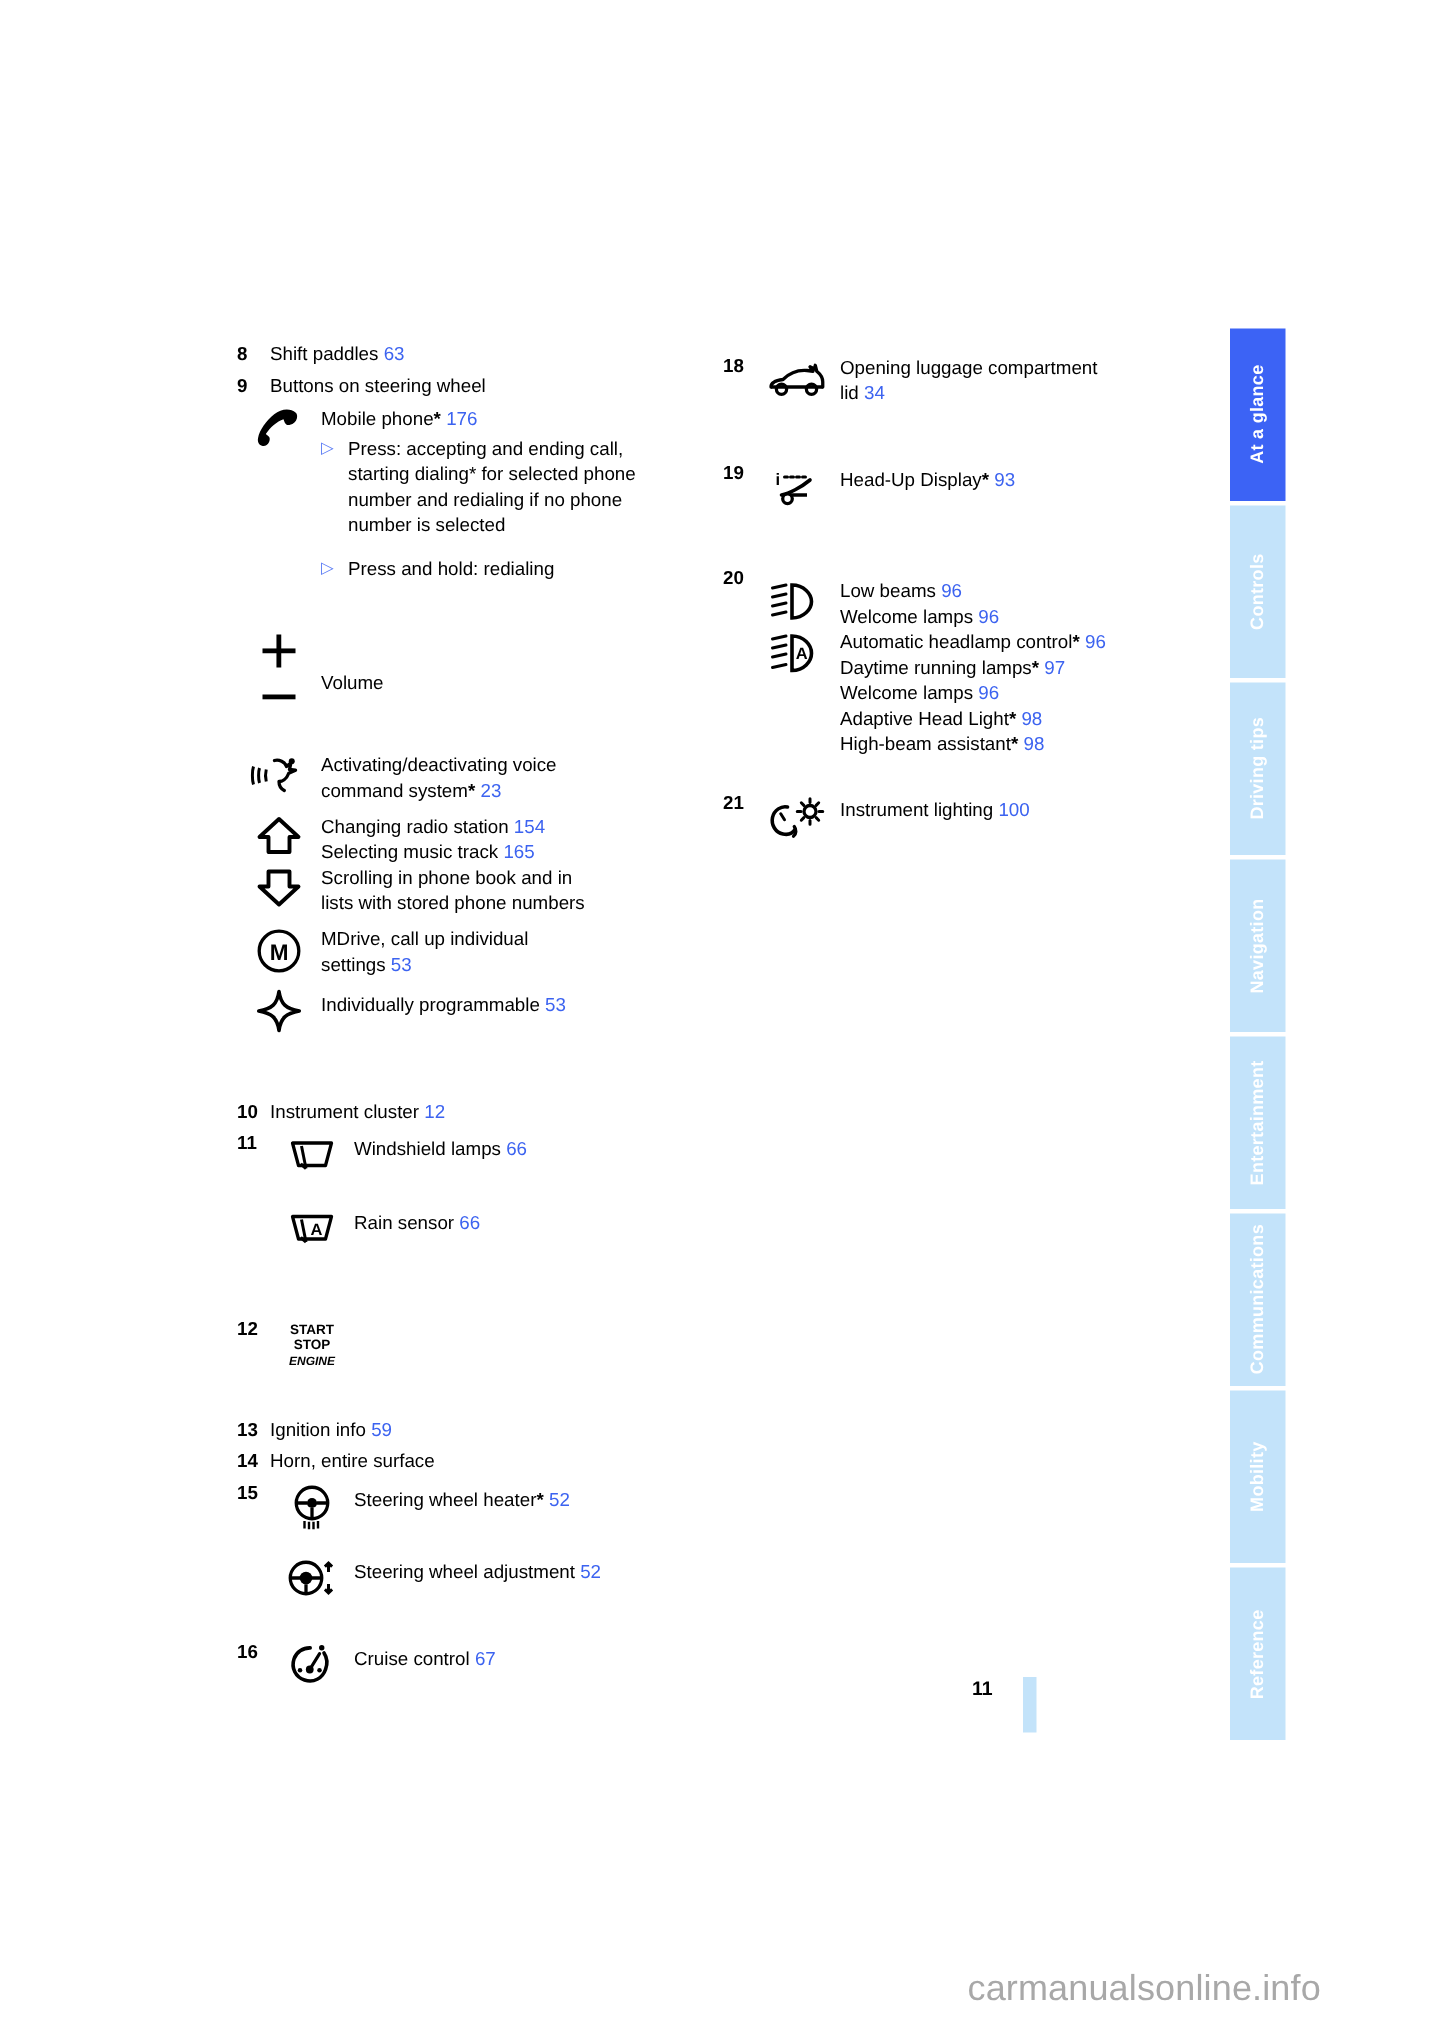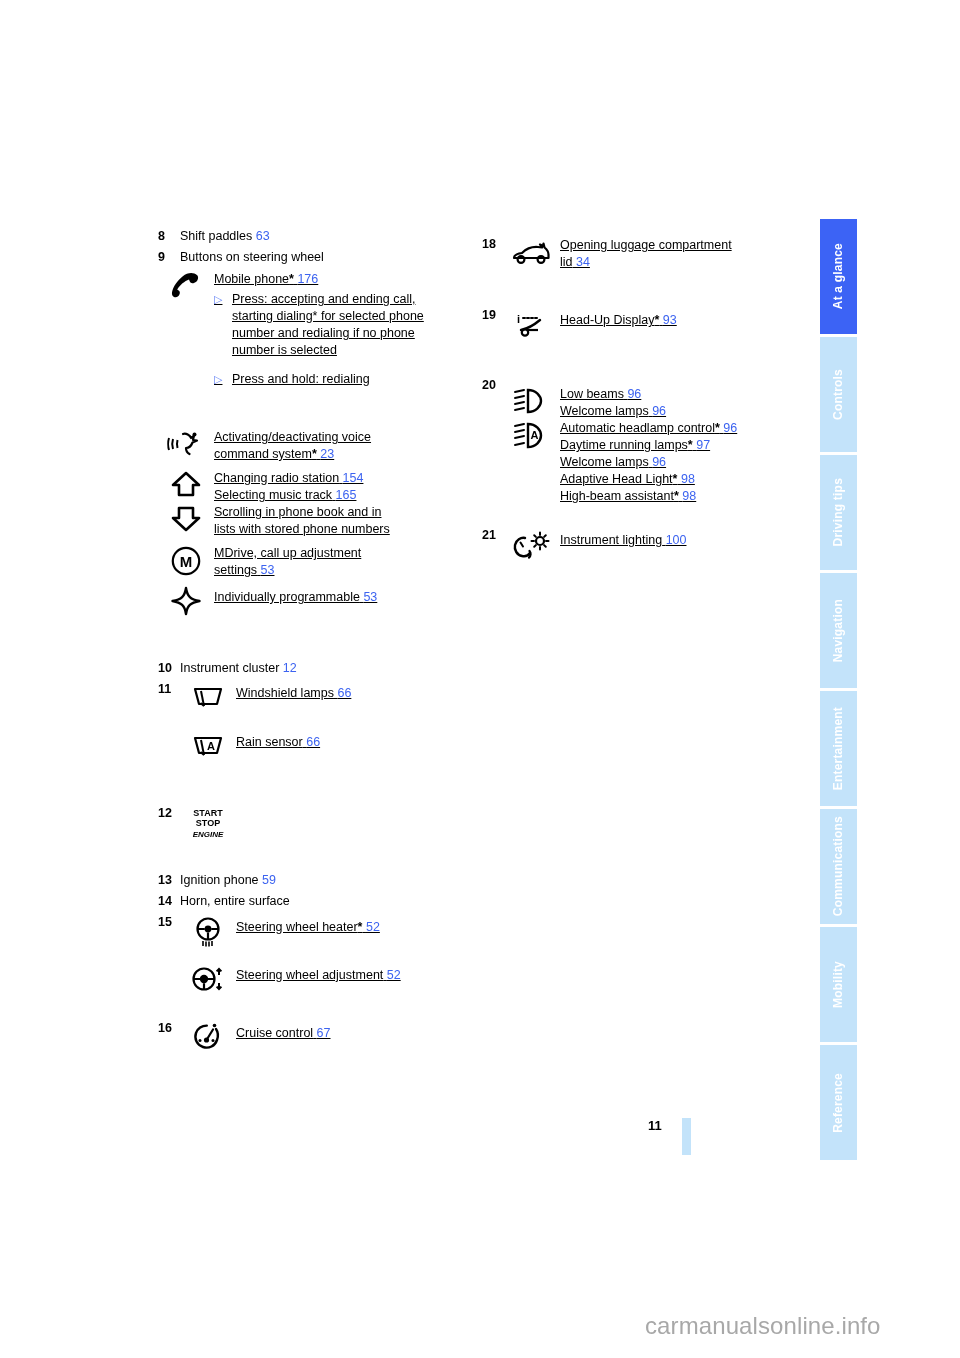--- a/index.html
+++ b/index.html
@@ -73,21 +73,20 @@
     height: 34px;
     display: flex;
     align-items: flex-start;
     justify-content: center;
     padding-top: 1px;
   }
   .icon-cell.tall { height: auto; }
   .text-cell {
     flex: 1 1 auto;
     padding-top: 1px;
-    text-decoration: underline;
   }
   .text-cell .line { font-size: 12.5px; line-height: 17px; }
 
   
   .bullet-row {
     display: flex;
     align-items: flex-start;
     margin-top: 1px;
   }
   .bullet {
@@ -221,20 +220,34 @@
         </div>
         <div class="bullet-row" style="margin-top:12px;">
           <span class="bullet">▷</span>
           <span class="bullet-text">Press and hold: redialing</span>
         </div>
       </div>
     </div>
 
     <div class="gap-l"></div>
 
+    <div class="iconrow">
+      <div class="icon-cell tall" style="flex-direction:column;align-items:center;">
+        <svg width="26" height="26" viewBox="0 0 26 26">
+          <rect x="11.3" y="2" width="3.2" height="22" fill="#000"></rect>
+          <rect x="2" y="11.3" width="22" height="3.2" fill="#000"></rect>
+        </svg>
+        <svg width="26" height="34" viewBox="0 0 26 34" style="margin-top:6px;">
+          <rect x="2" y="10" width="22" height="3.2" fill="#000"></rect>
+        </svg>
+      </div>
+      <div class="text-cell" style="padding-top:27px;">
+        <div class="line">Volume</div>
+      </div>
+    </div>
 
     <div class="gap-s"></div>
 
     <div class="iconrow">
       <div class="icon-cell">
         <svg width="38" height="30" viewBox="0 0 38 30">
           <path d="M2 9 C1 12 1 18 2 21" stroke="#000" stroke-width="2" fill="none"></path>
           <path d="M6 10 C5.2 12.5 5.2 17.5 6 20" stroke="#000" stroke-width="2" fill="none"></path>
           <path d="M10.5 11 C10 13 10 17 10.5 19" stroke="#000" stroke-width="2" fill="none"></path>
           <path d="M16 5 C19 4 23 6 24 9 L27 6.5 L26 11 L30 11.5 L25.5 13.5 C24 17.5 21 19 19 19 C19 22 20.5 24 22.5 25" stroke="#000" stroke-width="2.2" fill="none" stroke-linecap="round" stroke-linejoin="round"></path>
@@ -274,21 +287,21 @@
     </div>
 
     <div class="iconrow" style="margin-top:4px;">
       <div class="icon-cell">
         <svg width="32" height="32" viewBox="0 0 32 32">
           <circle cx="16" cy="16" r="13.2" fill="none" stroke="#000" stroke-width="2.2"></circle>
           <text x="16" y="22" font-family="Liberation Sans, sans-serif" font-size="15" font-weight="bold" text-anchor="middle" fill="#000">M</text>
         </svg>
       </div>
       <div class="text-cell">
-        <div class="line">MDrive, call up adjustment</div>
+        <div class="line">MDrive, call up individual</div>
         <div class="line">
           <span>settings</span>
           <span class="pg">53</span>
         </div>
       </div>
     </div>
 
     <div class="iconrow" style="margin-top:4px;">
       <div class="icon-cell">
         <svg width="32" height="30" viewBox="0 0 32 30">
@@ -362,21 +375,21 @@
           </svg>
         </div>
       </div>
     </div>
 
     <div class="gap-l"></div>
 
     <div class="plainline">
       <div class="num">13</div>
       <div class="label">
-        <span>Ignition phone</span>
+        <span>Ignition info</span>
         <span class="pg">59</span>
       </div>
     </div>
 
     <div class="plainline">
       <div class="num">14</div>
       <div class="label">Horn, entire surface</div>
     </div>
 
     <div class="numbered-icon-block" style="margin-top:2px;">

